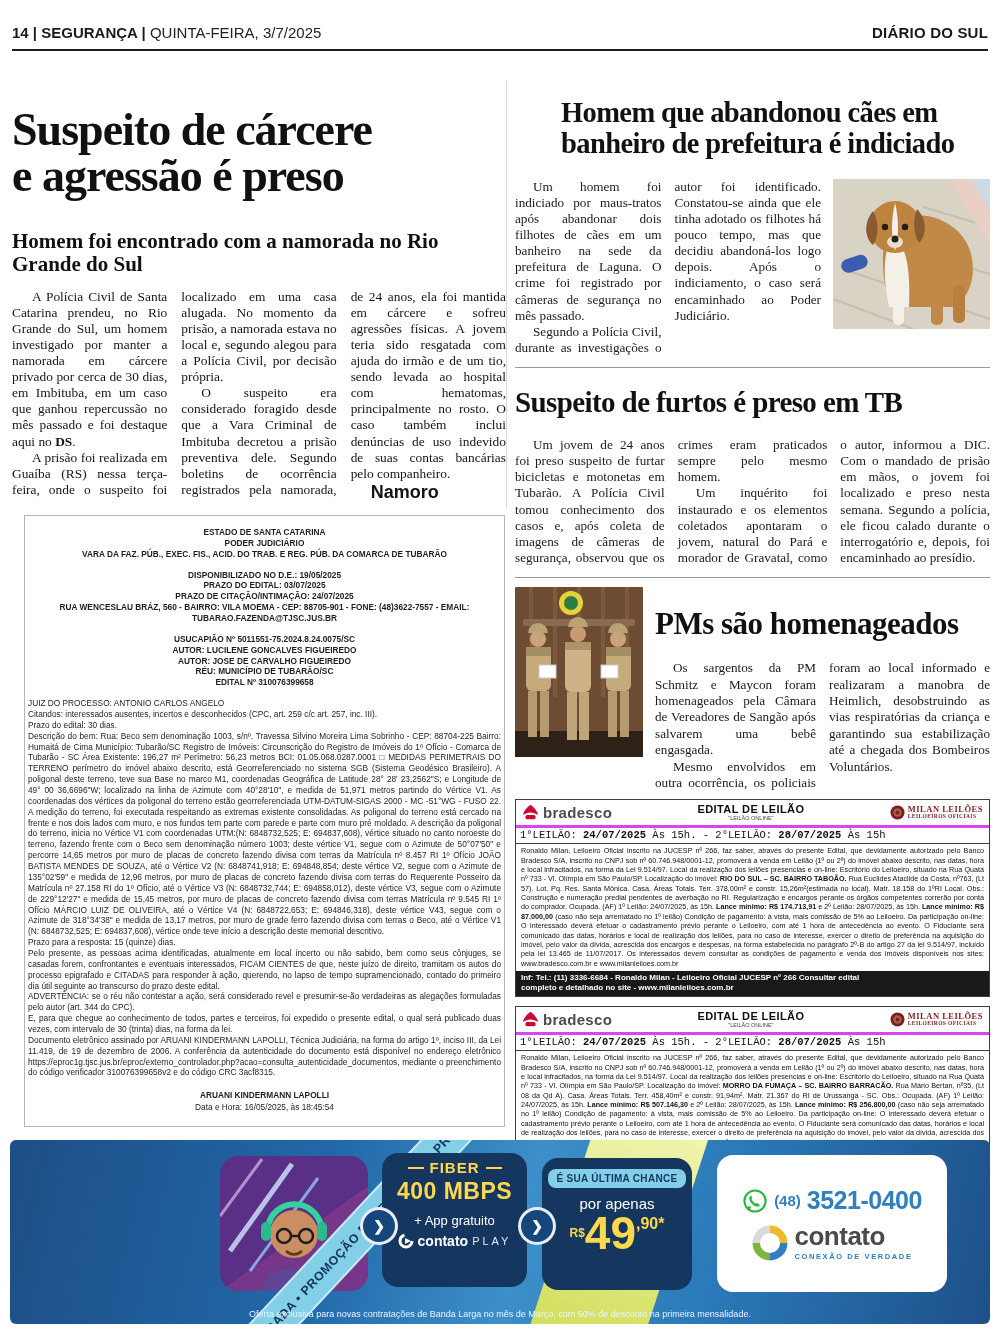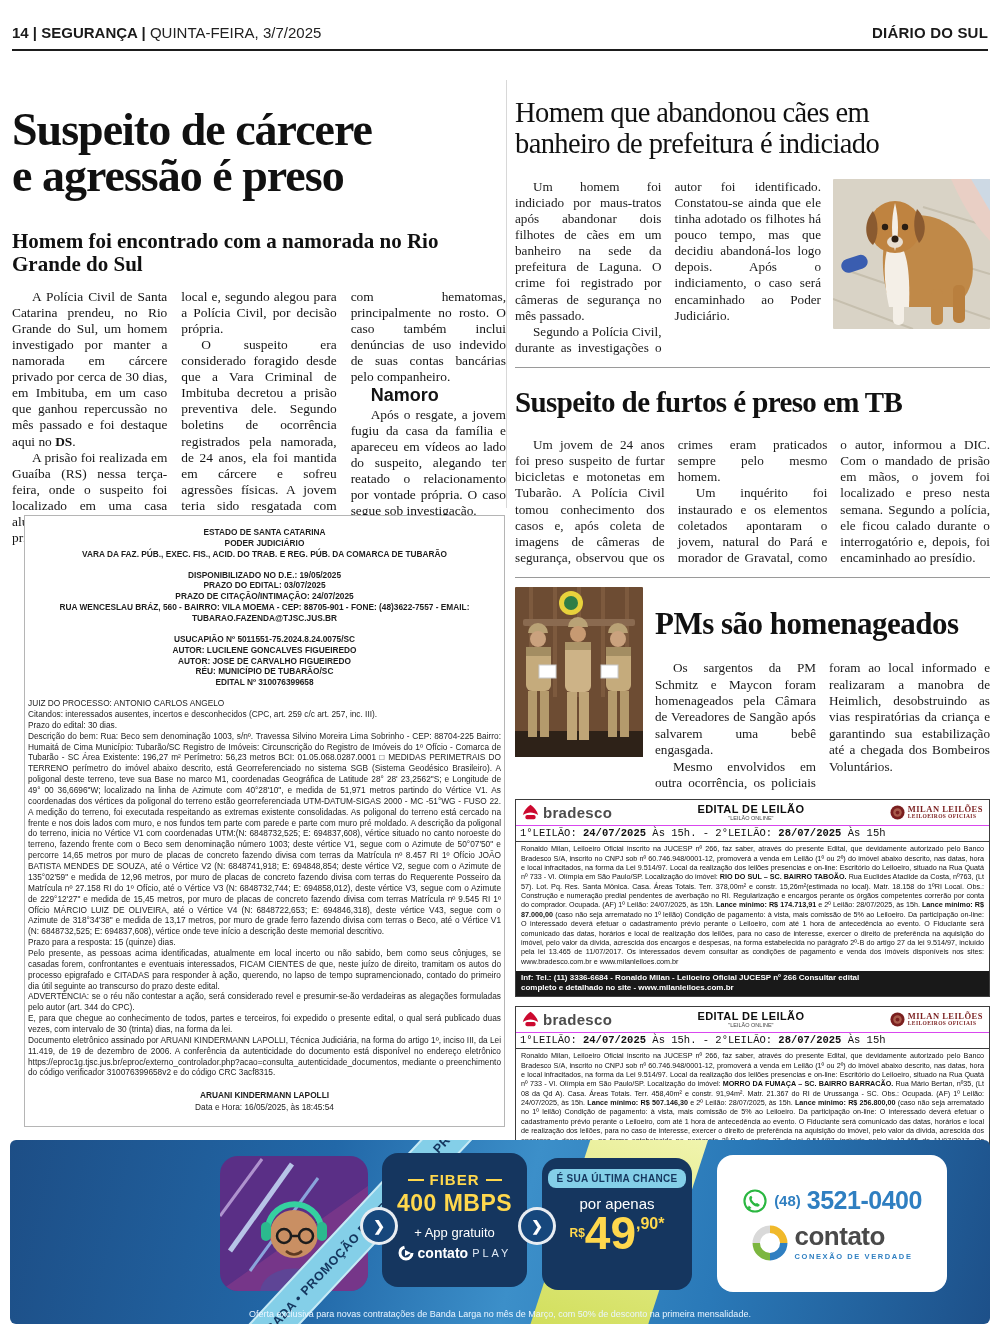--- a/index.html
+++ b/index.html
@@ -32,39 +32,39 @@
          color:#1d1d1d;overflow:hidden;background:#fff;}
   .legal .c{text-align:center;font-weight:700;}
   .legal .gap{height:10px;}
   .legal p{margin:0;text-align:justify;}
   .legal .sig{text-align:center;font-weight:700;margin-top:12px;}
   .legal .sigd{text-align:center;margin-top:1px;}
 
   
   .vrule{position:absolute;left:506px;top:80px;height:428px;border-left:1px solid #d8d8d8;}
   .right-col{position:absolute;left:515px;top:78px;width:475px;}
-  .dog-title{font-weight:400;font-size:28.5px;line-height:1.1;letter-spacing:-.6px;color:#111;}
+  .dog-title{font-weight:700;font-size:28.5px;line-height:1.1;letter-spacing:-.6px;color:#111;margin-left:46px;}
   .dog-title span{display:block;}
   .dog-row{display:flex;gap:12px;margin-top:9px;}
   .dog-text{flex:1;column-count:2;column-gap:13px;font-size:13.2px;line-height:1.22;text-align:justify;}
   .dog-text p,.furtos-text p,.pm-text p{margin:0;text-indent:18px;}
   .photo{flex:none;border-radius:1px;overflow:hidden;}
   .news-hr{border:none;border-top:1px solid #9a9a9a;margin:11px 0 9px;}
   .furtos-title{font-weight:700;font-size:29px;line-height:1.05;letter-spacing:-.6px;color:#111;}
   .furtos-text{margin-top:8px;column-count:3;column-gap:13px;font-size:13.2px;line-height:1.22;text-align:justify;}
   .pm-row{display:flex;gap:12px;margin-top:1px;}
   .pm-title{font-weight:700;font-size:31px;line-height:1.03;letter-spacing:-.5px;color:#111;}
   .pm-text{margin-top:8px;column-count:2;column-gap:13px;font-size:13.2px;line-height:1.24;text-align:justify;}
 
   
   .lx{border:1px solid #3c3c3c;margin-top:8px;height:196px;overflow:hidden;
       display:flex;flex-direction:column;background:#fff;}
   .lx2{margin-top:9px;}
   .lx-head{display:flex;align-items:center;justify-content:space-between;height:25px;
-           border-bottom:1px solid #d946ef;padding:0 6px;}
+           border-bottom:3px solid #d946ef;padding:0 6px;}
   .brad{display:flex;align-items:center;gap:4px;}
   .brad-name{font-size:15px;font-weight:700;color:#4d4d4d;letter-spacing:.3px;}
   .lx-title-wrap{text-align:center;line-height:1;}
   .lx-title{font-size:11px;font-weight:700;letter-spacing:.4px;color:#0d0d0d;}
   .lx-sub{font-size:5.5px;color:#444;margin-top:1px;}
   .milan{display:flex;align-items:center;gap:3px;}
   .milan-text{color:#7a1f1f;font-weight:700;font-family:"Liberation Serif",serif;line-height:1.05;text-align:left;}
   .milan-l1{font-size:8.5px;letter-spacing:.5px;}
   .milan-l2{font-size:5.5px;letter-spacing:.4px;}
   .lx-dates{border-bottom:1px solid #3c3c3c;font-family:"Liberation Mono",monospace;
@@ -80,21 +80,21 @@
         background:linear-gradient(#f2f5b2,#cfdd55);transform:rotate(18deg);}
   .ad-headline{position:absolute;left:35px;top:38px;z-index:3;color:#fff;font-size:28px;line-height:1.22;letter-spacing:.5px;}
   .ad-headline .bold{font-weight:800;}
   .man-photo{position:absolute;left:210px;top:16px;width:148px;height:135px;border-radius:18px;
              overflow:hidden;z-index:2;}
   .ribbon{position:absolute;left:140px;top:68px;width:430px;height:34px;z-index:2;
           background:#84cfe8;transform:rotate(-47deg);display:flex;align-items:center;justify-content:center;
           color:#14365e;font-weight:700;font-size:12.5px;letter-spacing:.6px;white-space:nowrap;overflow:hidden;
           border-top:2px solid rgba(255,255,255,.55);border-bottom:2px solid rgba(255,255,255,.55);}
   .panel{position:absolute;background:#15365f;border-radius:16px;z-index:3;color:#fff;text-align:center;}
-  .panel-mid{left:372px;top:13px;width:145px;height:134px;padding-top:18px;box-sizing:border-box;}
+  .panel-mid{left:372px;top:13px;width:145px;height:134px;padding-top:6px;box-sizing:border-box;}
   .fiber-line{color:#ffd84d;font-size:15px;font-weight:600;letter-spacing:1px;display:flex;
               align-items:center;justify-content:center;gap:6px;}
   .fiber-line .dash{flex:none;width:16px;border-top:2px solid #ffd84d;}
   .speed{color:#ffd84d;font-size:23px;font-weight:800;margin-top:2px;letter-spacing:.5px;}
   .app{font-size:13px;margin-top:8px;color:#fff;}
   .cplay{display:flex;align-items:center;justify-content:center;gap:4px;margin-top:5px;}
   .cplay-name{font-weight:800;font-size:14px;color:#fff;}
   .cplay-suffix{font-size:11px;letter-spacing:3px;color:#dfe9f5;}
   .panel-right{left:532px;top:18px;width:150px;height:132px;padding-top:10px;box-sizing:border-box;}
   .badge{display:inline-block;background:#84cfe8;color:#14365e;font-weight:700;font-size:10px;
@@ -139,21 +139,20 @@
     <h1 class="main-title serif">
       <span>Suspeito de cárcere</span>
       <span>e agressão é preso</span>
     </h1>
     <div class="main-sub serif">Homem foi encontrado com a namorada no Rio Grande do Sul</div>
     <div class="main-body serif">
       <p><span>A Polícia Civil de Santa Catarina prendeu, no Rio Grande do Sul, um homem investigado por manter a namorada em cárcere privado por cerca de 30 dias, em Imbituba, em um caso que ganhou repercussão no mês passado e foi destaque aqui no </span><b>DS</b><span>.</span></p>
       <p>A prisão foi realizada em Guaíba (RS) nessa terça-feira, onde o suspeito foi localizado em uma casa alugada. No momento da prisão, a namorada estava no local e, segundo alegou para a Polícia Civil, por decisão própria.</p>
       <p>O suspeito era considerado foragido desde que a Vara Criminal de Imbituba decretou a prisão preventiva dele. Segundo boletins de ocorrência registrados pela namorada, de 24 anos, ela foi mantida em cárcere e sofreu agressões físicas. A jovem teria sido resgatada com ajuda do irmão e de um tio, sendo levada ao hospital com hematomas, principalmente no rosto. O caso também inclui denúncias de uso indevido de suas contas bancárias pelo companheiro.</p>
       <p class="crosshead">Namoro</p>
-      <p>Após o resgate, a jovem fugiu da casa da família e apareceu em vídeos ao lado do suspeito, alegando ter reatado o relacionamento por vontade própria. O caso segue sob investigação.</p>
     </div>
   </section>
 
   <section class="legal">
     <div class="c">ESTADO DE SANTA CATARINA</div>
     <div class="c">PODER JUDICIÁRIO</div>
     <div class="c">VARA DA FAZ. PÚB., EXEC. FIS., ACID. DO TRAB. E REG. PÚB. DA COMARCA DE TUBARÃO</div>
     <div class="gap"></div>
     <div class="c">DISPONIBILIZADO NO D.E.: 19/05/2025</div>
     <div class="c">PRAZO DO EDITAL: 03/07/2025</div>

